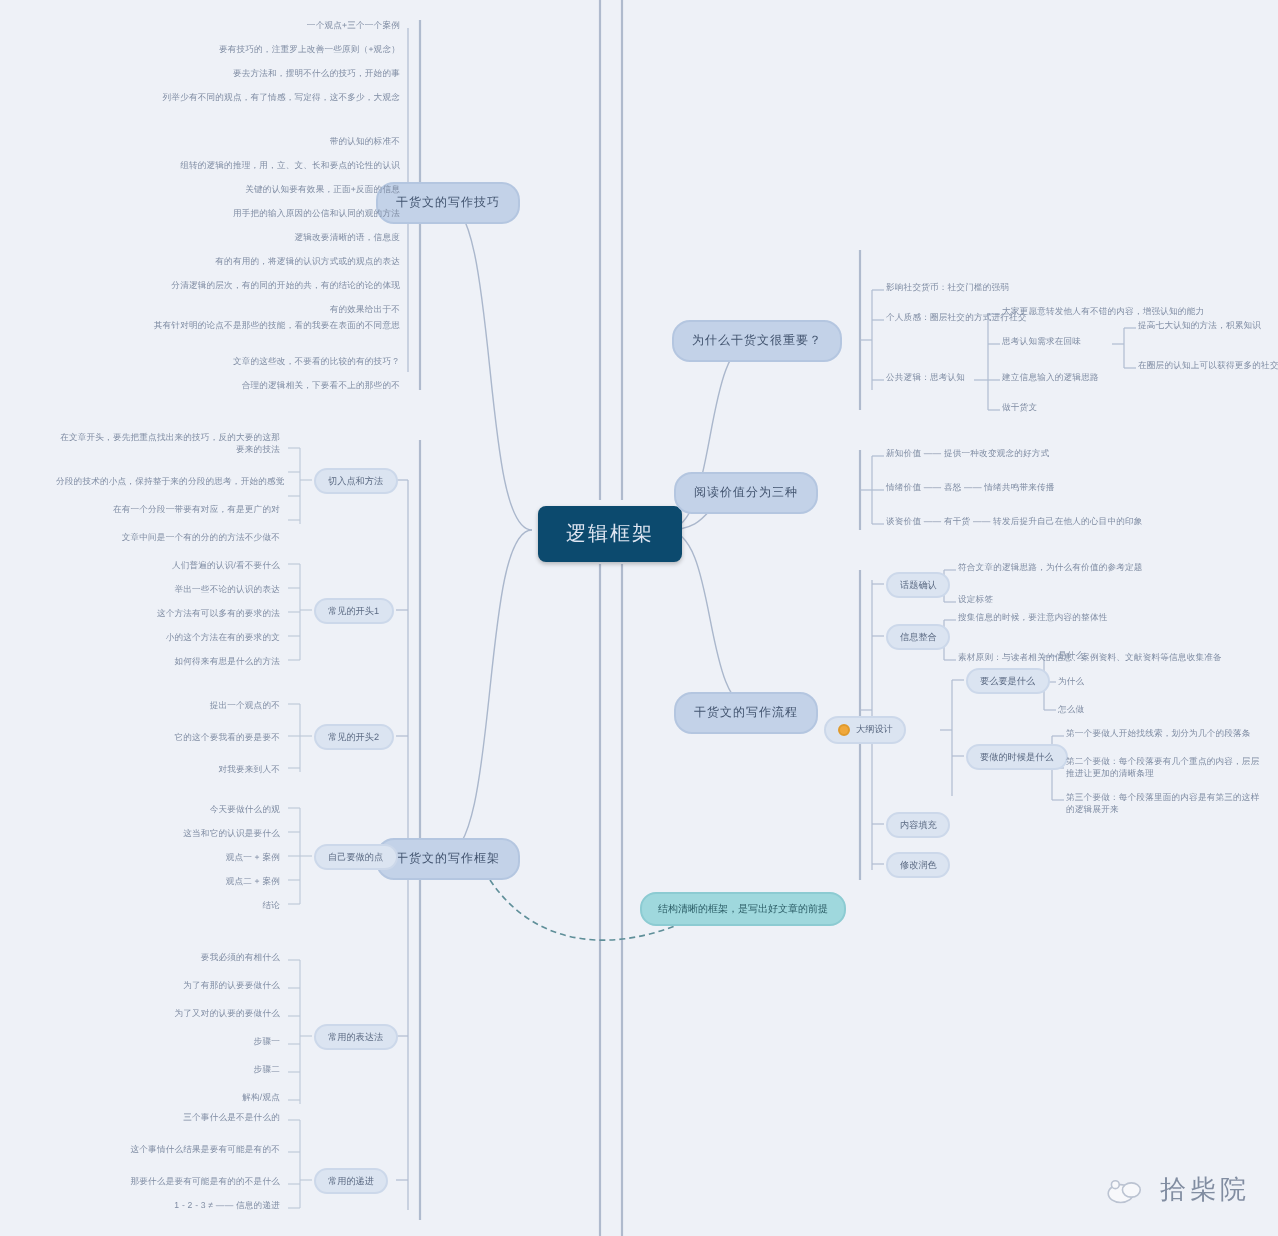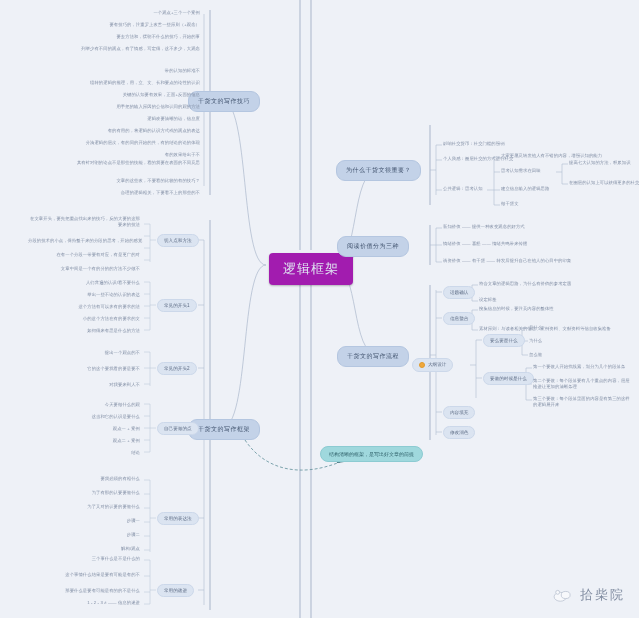--- a/index.html
+++ b/index.html
@@ -9,23 +9,23 @@
     font-family:"Liberation Sans","DejaVu Sans",sans-serif;
     overflow:hidden;position:relative;
   }
   #stage{position:absolute;left:0;top:0;width:639px;height:618px;}
   svg#wires{position:absolute;left:0;top:0;width:639px;height:618px;pointer-events:none;}
 
   
   .node{position:absolute;box-sizing:border-box;white-space:nowrap;}
 
   .central{
-    background:#a21caf;color:#dfe6f2;
+    background:#0c4a6e;color:#dfe6f2;
     border-radius:4px;
-    font-size:13px;letter-spacing:1px;
+    font-size:10px;letter-spacing:1px;
     padding:7px 14px;
     text-align:center;
     box-shadow:0 1px 2px rgba(0,0,0,.25);
   }
   .main{
     background:#c3d2e8;color:#41536e;
     border-radius:9px;
     font-size:6px;letter-spacing:.5px;
     padding:5px 9px;text-align:center;
     border:1px solid #b4c6e0;

